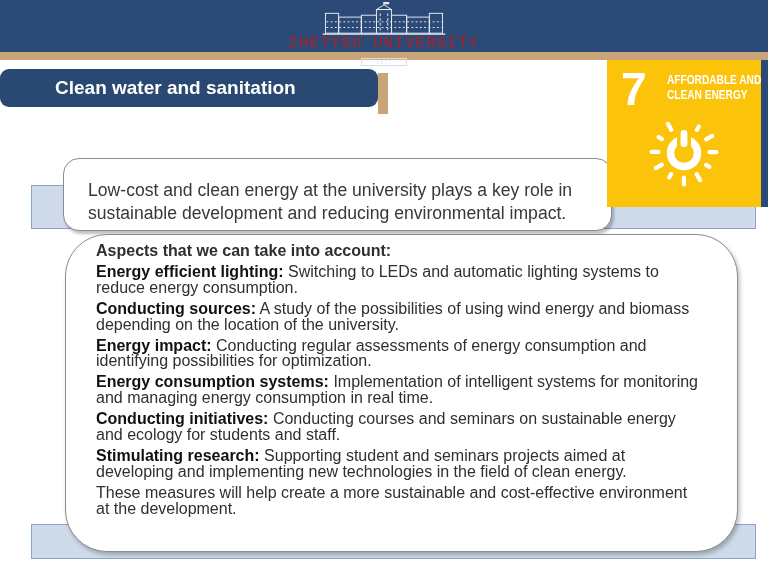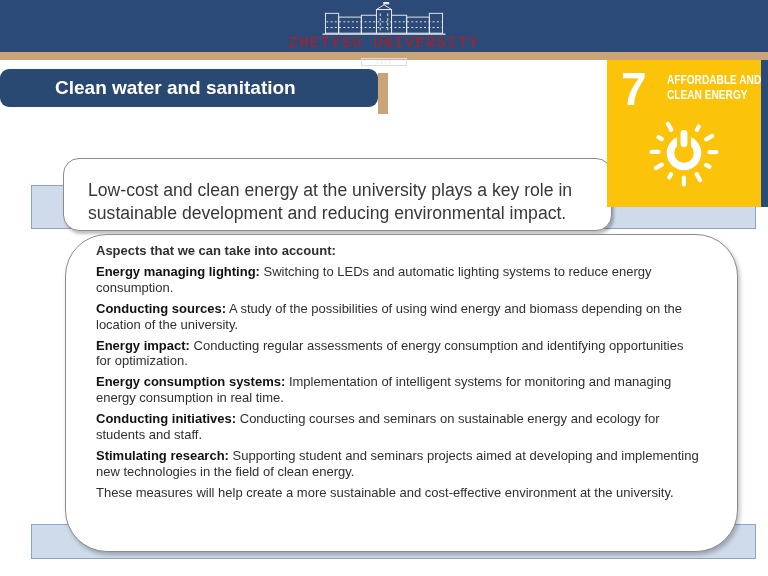--- a/index.html
+++ b/index.html
@@ -36,45 +36,45 @@
     padding:20px 14px 0 24px;box-sizing:border-box;margin-top:21px;
   }
   .intro-box p{margin:0;font-size:17.6px;line-height:1.33;color:#383838;}
   
   .content-box{
     position:absolute;left:65px;top:234px;width:673px;height:318px;background:#ffffff;
     border:1.4px solid #8c8c8c;border-radius:42px;z-index:2;
     box-shadow:2px 3px 4px rgba(0,0,0,0.25);
     padding:8px 36px 0 30px;box-sizing:border-box;
   }
-  .content-box p{margin:0 0 5px 0;font-size:13px;line-height:15.9px;color:#2f2f2f;}
+  .content-box p{margin:0 0 5px 0;font-size:16px;line-height:15.9px;color:#2f2f2f;}
   .content-box p b{color:#111111;}
   .cb-heading{font-weight:bold;color:#111111;}
 </style>
 </head>
 <body>
 
 <div class="slide">
 
   <div class="ribbon ribbon-1"></div>
   <div class="ribbon ribbon-2"></div>
 
   <div class="intro-box">
     <p>Low-cost and clean energy at the university plays a key role in sustainable development and reducing environmental impact.</p>
   </div>
 
   <div class="content-box">
     <p class="cb-heading">Aspects that we can take into account:</p>
-    <p><b>Energy managing lighting:</b><span> Switching to LEDs and automatic lighting systems to reduce energy consumption.</span></p>
+    <p><b>Energy efficient lighting:</b><span> Switching to LEDs and automatic lighting systems to reduce energy consumption.</span></p>
     <p><b>Conducting sources:</b><span> A study of the possibilities of using wind energy and biomass depending on the location of the university.</span></p>
-    <p><b>Energy impact:</b><span> Conducting regular assessments of energy consumption and identifying opportunities for optimization.</span></p>
+    <p><b>Energy impact:</b><span> Conducting regular assessments of energy consumption and identifying possibilities for optimization.</span></p>
     <p><b>Energy consumption systems:</b><span> Implementation of intelligent systems for monitoring and managing energy consumption in real time.</span></p>
     <p><b>Conducting initiatives:</b><span> Conducting courses and seminars on sustainable energy and ecology for students and staff.</span></p>
     <p><b>Stimulating research:</b><span> Supporting student and seminars projects aimed at developing and implementing new technologies in the field of clean energy.</span></p>
-    <p><b></b><span>These measures will help create a more sustainable and cost-effective environment at the university.</span></p>
+    <p><b></b><span>These measures will help create a more sustainable and cost-effective environment at the development.</span></p>
   </div>
 
   <div class="title-shadow"></div>
   <div class="title-bar">
     <span>Clean water and sanitation</span>
   </div>
 
   <div class="top-band"></div>
   <div class="tan-strip"></div>
   <div class="logo-block">

